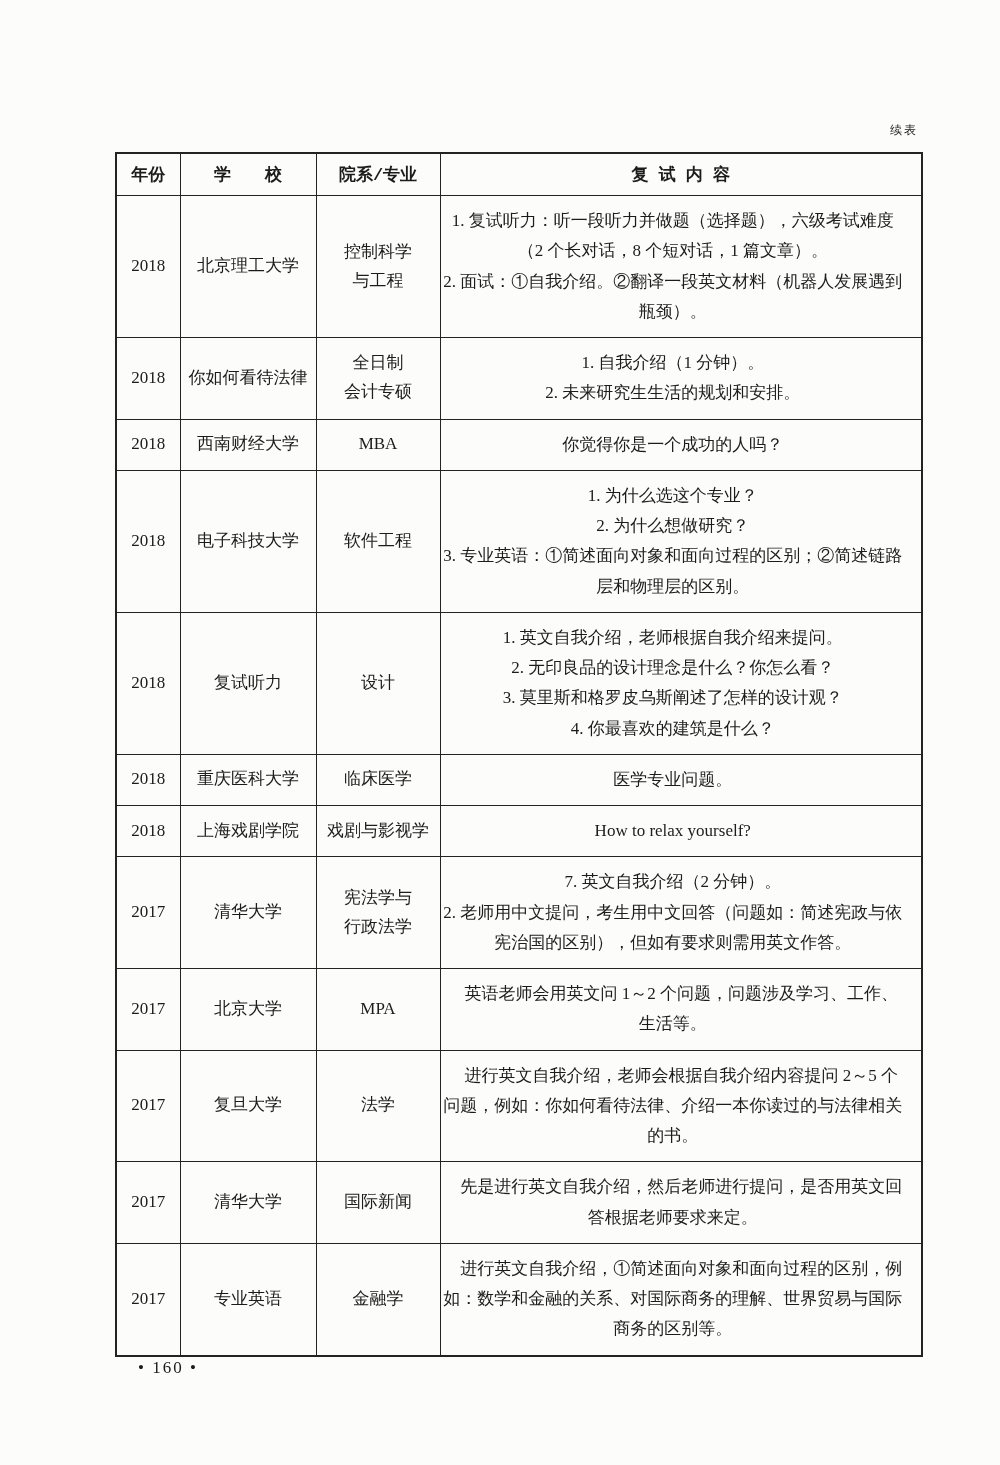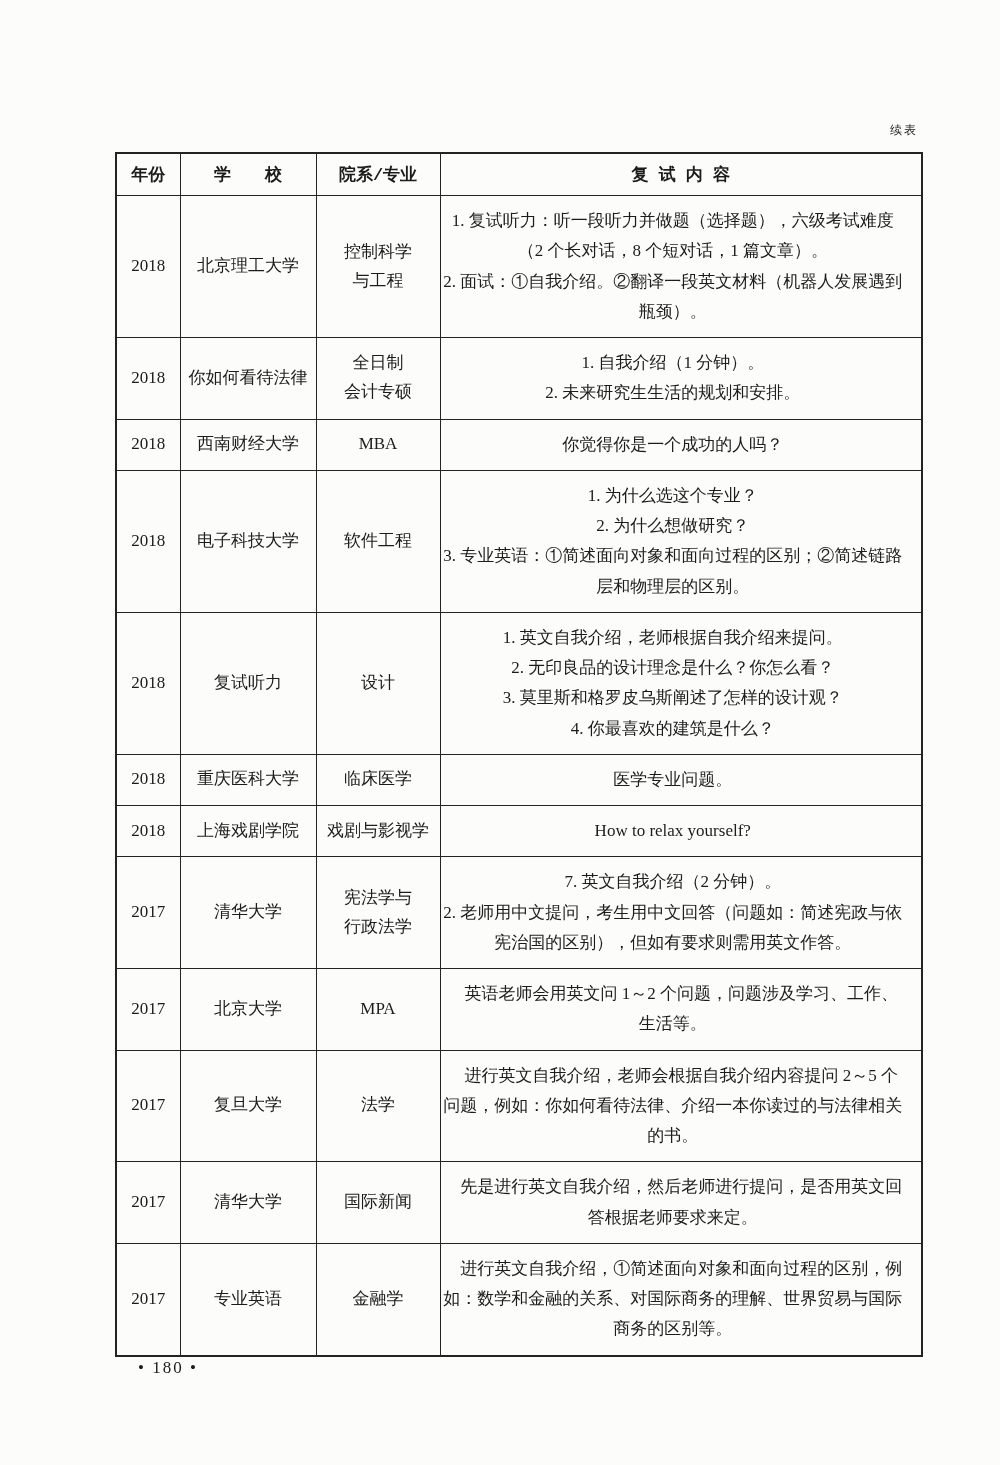--- a/index.html
+++ b/index.html
@@ -176,15 +176,15 @@
         </tr>
         <tr>
           <td class="cell-year">2017</td>
           <td class="cell-school">专业英语</td>
           <td class="cell-major">金融学</td>
           <td class="cell-content">　进行英文自我介绍，①简述面向对象和面向过程的区别，例如：数学和金融的关系、对国际商务的理解、世界贸易与国际商务的区别等。</td>
         </tr>
       </tbody>
   </table>
 
-  <div class="page-number">• 180 •</div>
+  <div class="page-number">• 160 •</div>
 
 </div>
 
 </body></html>

